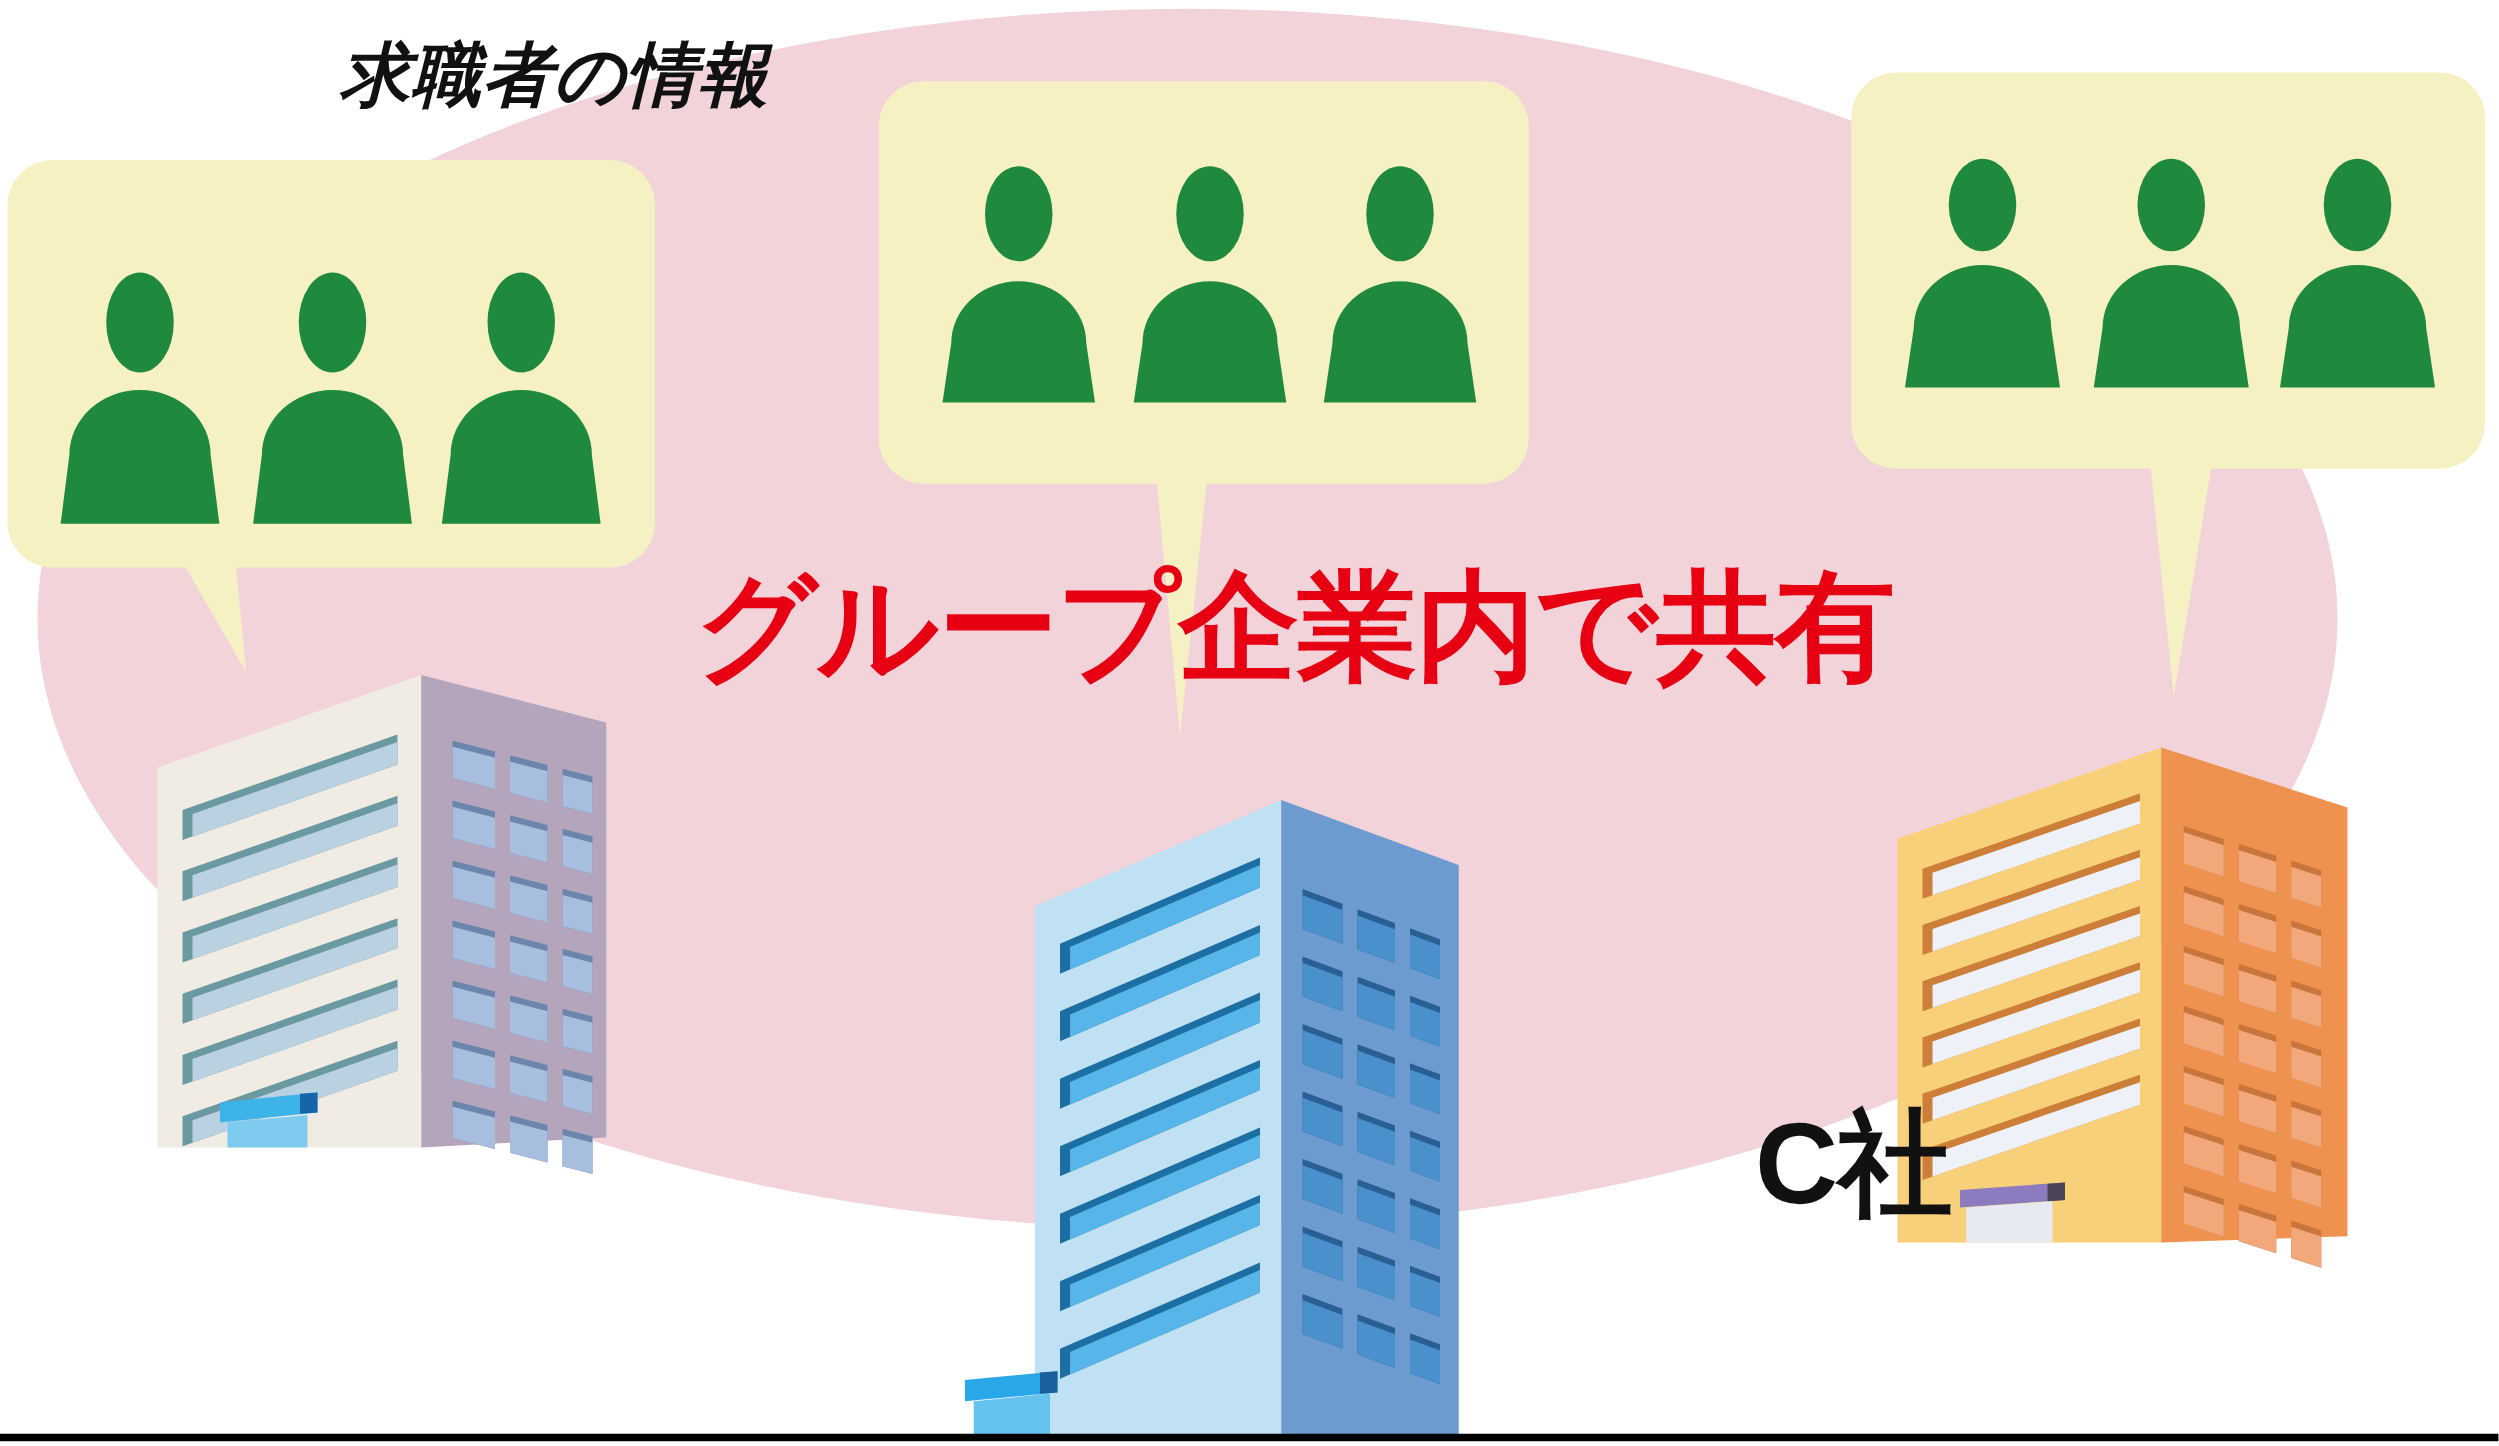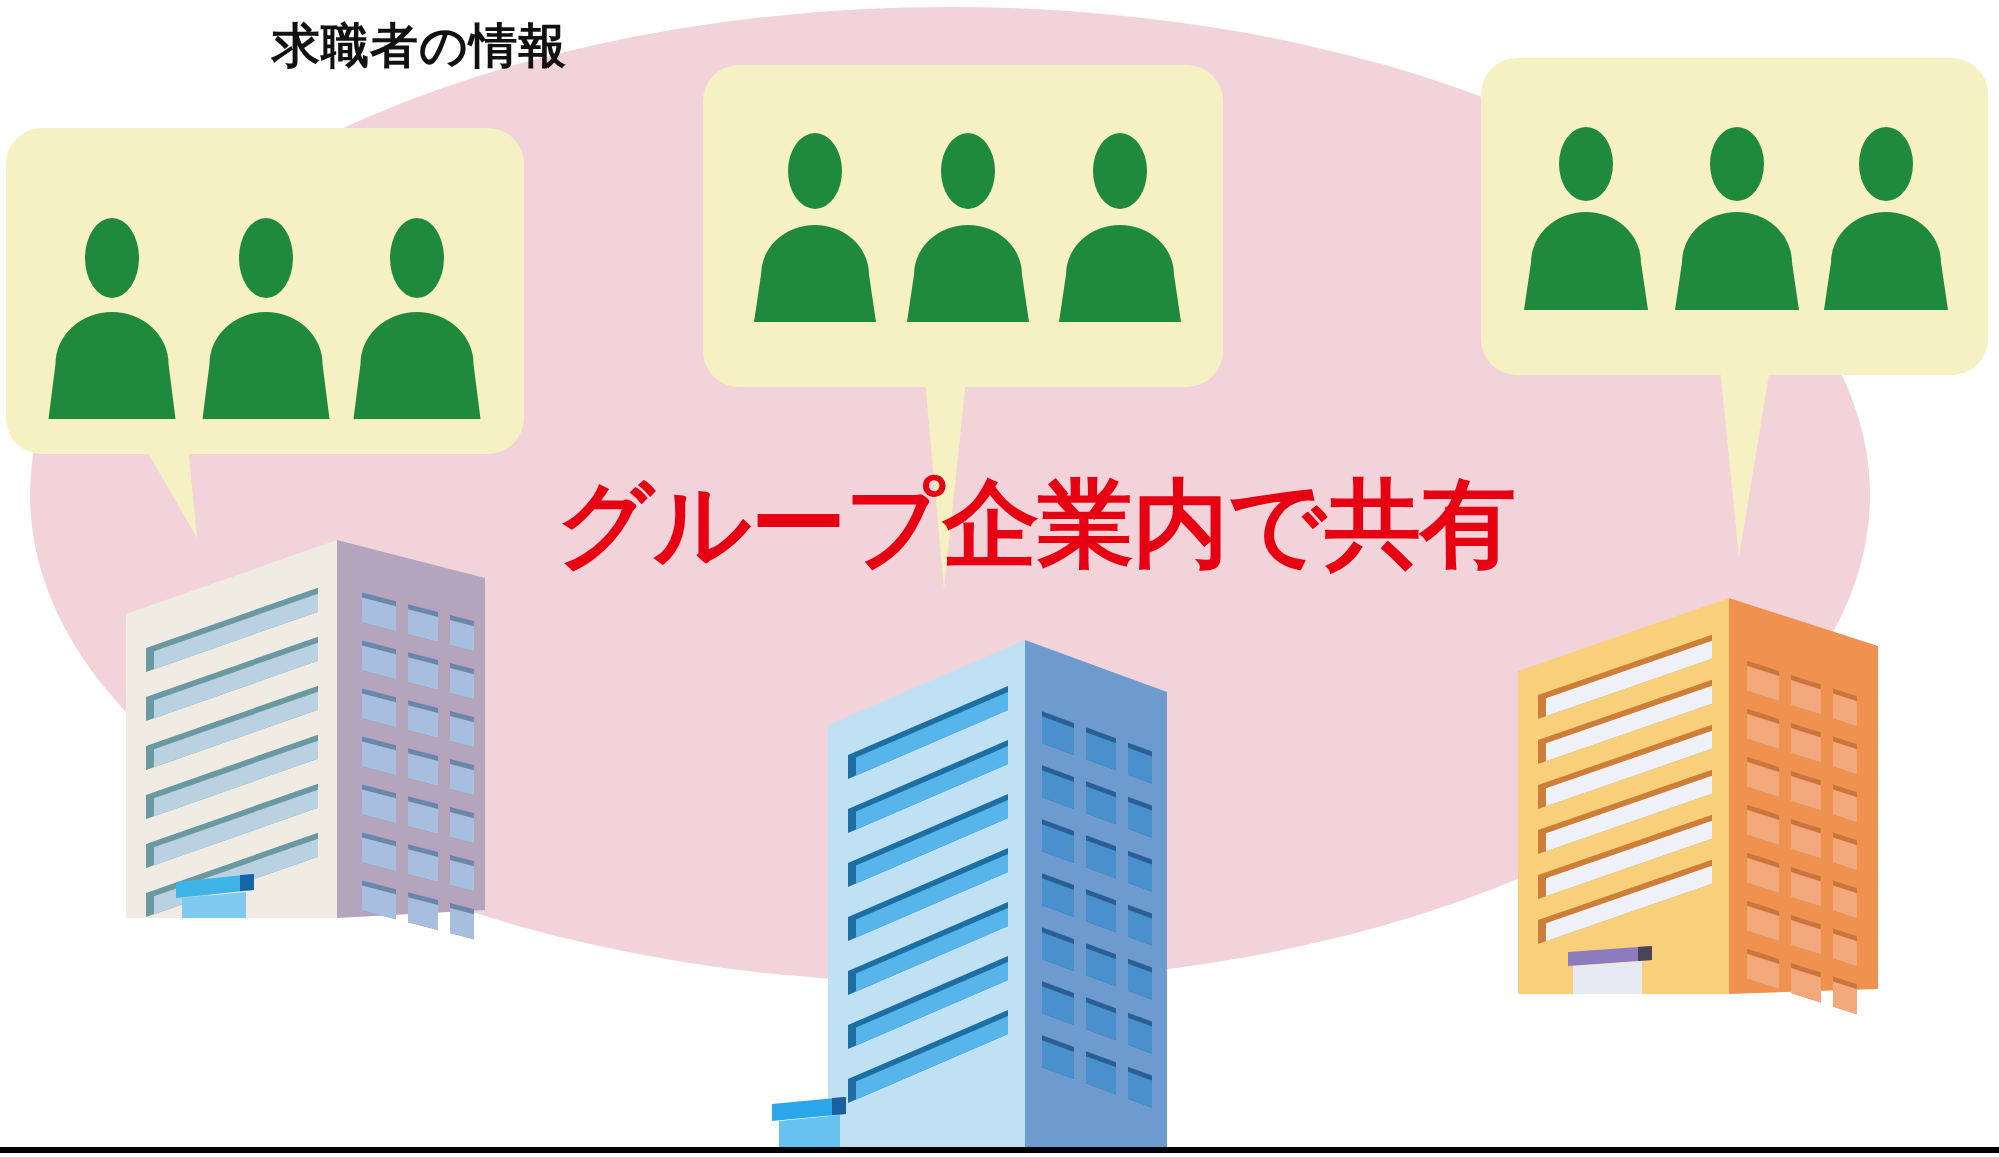--- a/index.html
+++ b/index.html
@@ -13,26 +13,27 @@
   #art{position:absolute;left:0;top:0;width:1999px;height:1157px;display:block;}
   .lbl{
     position:absolute;
     font-weight:900;
     color:#111111;
     line-height:1;
     white-space:nowrap;
     letter-spacing:0;
   }
   .lbl-title{
-    left:272px;top:22px;
-    font-size:48px;
+    left:272px;top:32px;
+    font-size:56px;
     letter-spacing:1px;
+    font-style:italic;
   }
   .lbl-shared{
-    left:556px;top:476px;
+    left:556px;top:454px;
     font-size:96px;
     letter-spacing:-1px;
     color:#e60012;
   }
   .lbl-company{
     font-size:92px;
     word-spacing:-26px;
   }
   .lbl-a{left:22px;top:817px;}
   .lbl-b{left:722px;top:1037px;}
@@ -280,13 +281,14 @@
       </g>
       <rect x="0" y="1147" width="1999" height="6" fill="#000000"></rect>
     </svg>
 
   <div class="lbl lbl-title">求職者の情報</div>
 
   <div class="lbl lbl-shared">グループ企業内で共有</div>
 
 
 
+  <div class="lbl lbl-company lbl-c">C 社</div>
 </div>
 
 </body></html>

